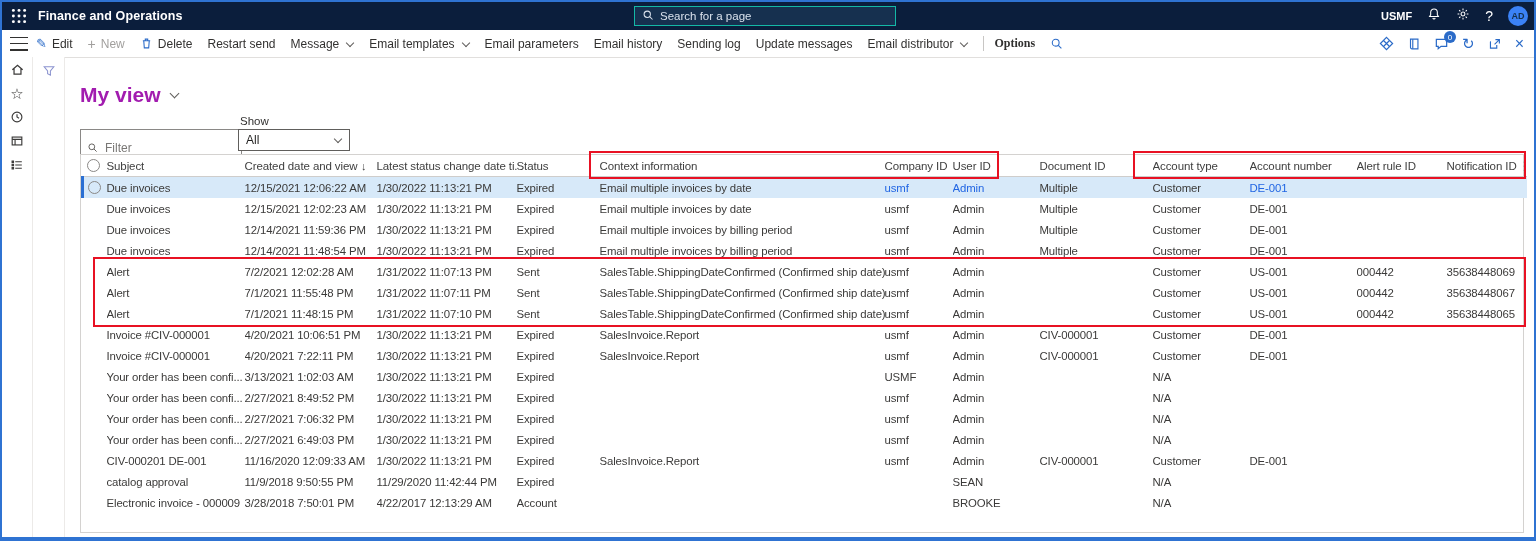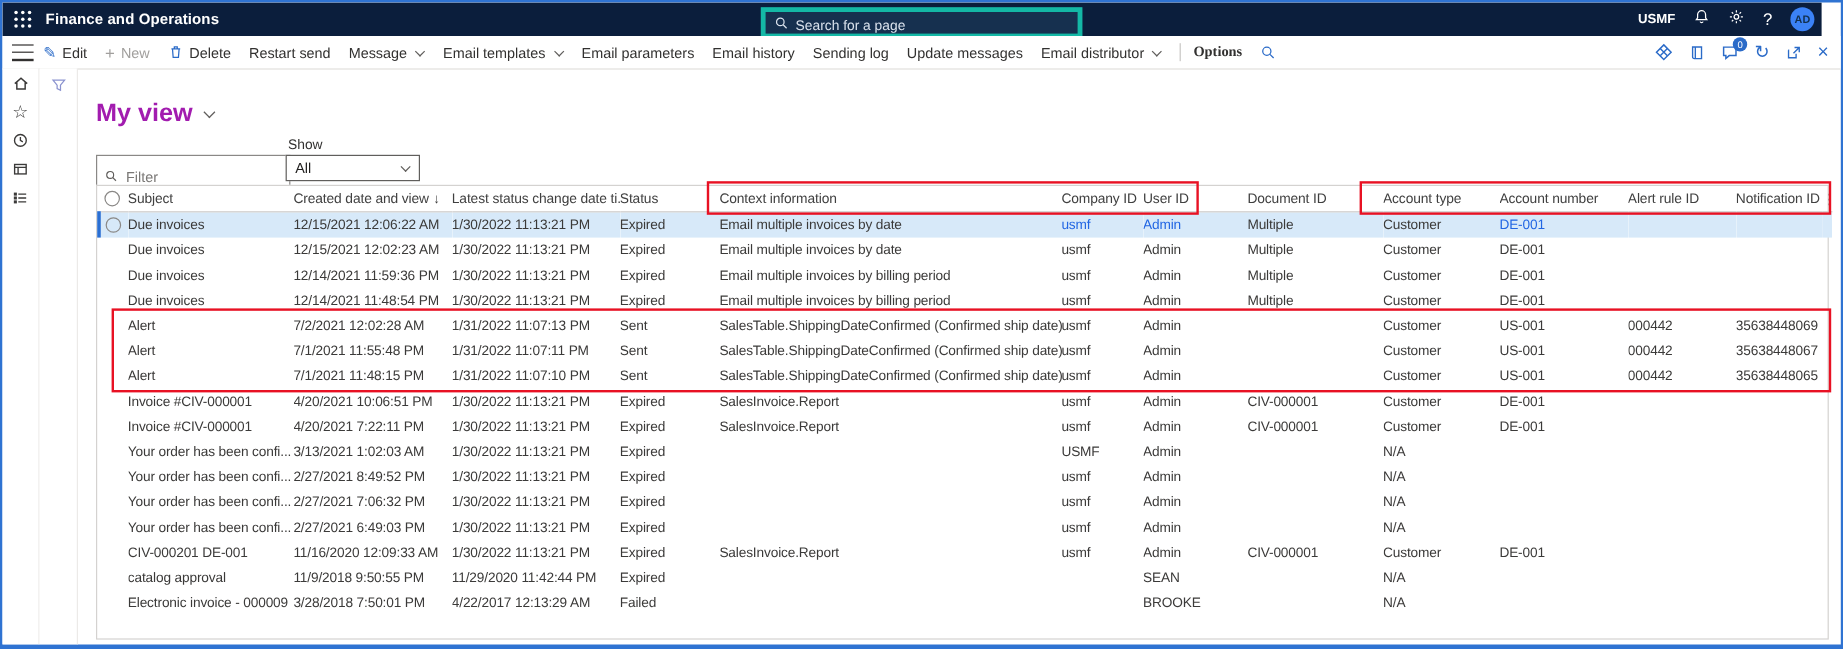--- a/index.html
+++ b/index.html
@@ -1,24 +1,24 @@
 <!DOCTYPE html>
 <html><head>
 <meta charset="utf-8">
 <style>
   html,body{margin:0;padding:0;background:#fff;}
   .window{position:relative;width:1536px;height:541px;box-sizing:border-box;
     border:2px solid #2f73d2;border-bottom-width:4px;background:#fff;
     font-family:"Liberation Sans",sans-serif;overflow:hidden;}
   
-  .topbar{position:absolute;left:0;top:0;right:16px;height:28px;background:#0b1e3c;color:#fff;}
+  .topbar{position:absolute;left:0;top:0;right:0;height:28px;background:#0b1e3c;color:#fff;}
   .waffle{position:absolute;left:8px;top:5px;width:18px;height:18px;}
   .apptitle{position:absolute;left:36px;top:7px;font-size:12.5px;font-weight:bold;letter-spacing:.1px;}
   .topsearch{position:absolute;left:632px;top:4px;width:246px;height:18px;background:#16304f;
-    border:4px solid #14b8a6;display:flex;align-items:flex-end;gap:6px;padding:0 7px;
+    border:1px solid #14b8a6;display:flex;align-items:center;gap:6px;padding:0 7px;
     font-size:11.5px;color:#d9e1ec;}
   .topsearch svg{stroke:#d9e1ec;}
   .topright{position:absolute;right:6px;top:0;height:28px;display:flex;align-items:center;gap:15px;}
   .company{font-size:11px;font-weight:bold;}
   .topright svg{stroke:#fff;}
   .qmark{font-size:14px;color:#fff;}
   .avatar{width:20px;height:20px;border-radius:50%;background:#3b82f6;color:#12304f;
     font-size:9px;font-weight:bold;display:flex;align-items:center;justify-content:center;}
   
   .toolbar{position:absolute;left:0;top:28px;right:0;height:27px;background:#fff;
@@ -561,21 +561,21 @@
             <td></td>
             <td></td>
             <td></td>
             <td></td>
           </tr>
           <tr class="row">
             <td></td>
             <td><span>Electronic invoice - 000009</span></td>
             <td><span>3/28/2018 7:50:01 PM</span></td>
             <td><span>4/22/2017 12:13:29 AM</span></td>
-            <td><span>Failed</span></td>
+            <td><span>Account</span></td>
             <td></td>
             <td></td>
             <td><span>BROOKE</span></td>
             <td></td>
             <td><span>N/A</span></td>
             <td></td>
             <td></td>
             <td></td>
             <td></td>
           </tr>

